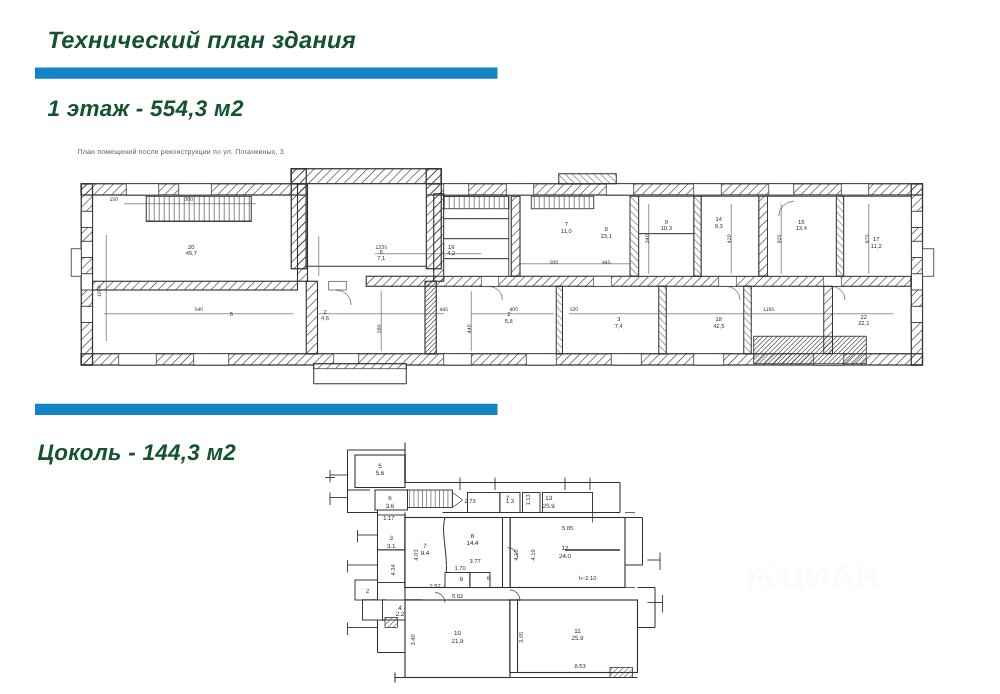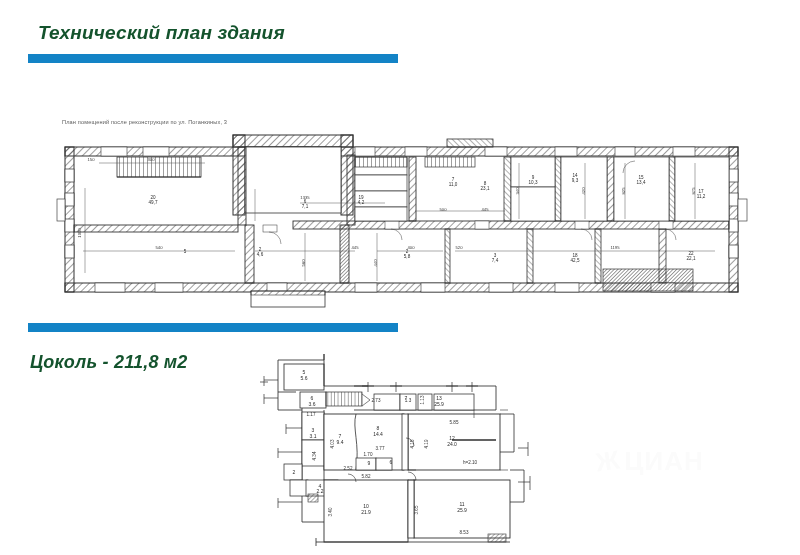--- a/index.html
+++ b/index.html
@@ -108,20 +108,21 @@
 </style>
 </head>
 <body>
 
 <div class="page">
 
   <div class="heading" id="title-main">Технический план здания</div>
 
   <div class="rule-blue" id="rule-1"></div>
 
+  <div class="heading" id="title-floor1">1 этаж - 554,3 м2</div>
 
   <div id="plan1-caption">План помещений после реконструкции по ул. Поганкиных, 3</div>
 
   <div class="plan" id="plan-floor1">
     <svg viewBox="0 0 693 176" xmlns="http://www.w3.org/2000/svg">
       <defs>
         <pattern id="hatchA" width="5" height="5" patternTransform="rotate(45)" patternUnits="userSpaceOnUse">
           <line x1="0" y1="0" x2="0" y2="5" stroke="#4a4a4a" stroke-width="1.1"></line>
         </pattern>
         <pattern id="hatchB" width="4" height="4" patternTransform="rotate(-45)" patternUnits="userSpaceOnUse">
@@ -301,21 +302,21 @@
         <text x="464" y="58" transform="rotate(-90 464 58)">340</text>
         <text x="640" y="58" transform="rotate(-90 640 58)">875</text>
         <text x="388" y="78">500</text>
         <text x="430" y="78">445</text>
       </g>
     </svg>
   </div>
 
   <div class="rule-blue" id="rule-2"></div>
 
-  <div class="heading" id="title-basement">Цоколь - 211,8 м2</div>
+  <div class="heading" id="title-basement">Цоколь - 144,3 м2</div>
 
   <div class="plan" id="plan-basement">
     <svg viewBox="0 0 277 195" xmlns="http://www.w3.org/2000/svg">
       <defs>
         <pattern id="bHatch" width="3" height="3" patternTransform="rotate(45)" patternUnits="userSpaceOnUse">
           <line x1="0" y1="0" x2="0" y2="3" stroke="#444" stroke-width="0.9"></line>
         </pattern>
         <pattern id="bStair" width="3.4" height="3.4" patternUnits="userSpaceOnUse">
           <line x1="0" y1="0" x2="0" y2="3.4" stroke="#3a3a3a" stroke-width="0.9"></line>
         </pattern>

